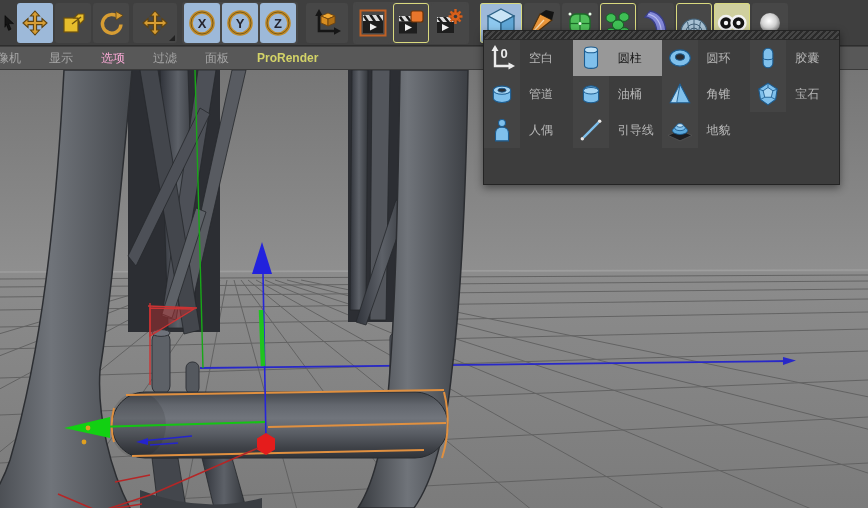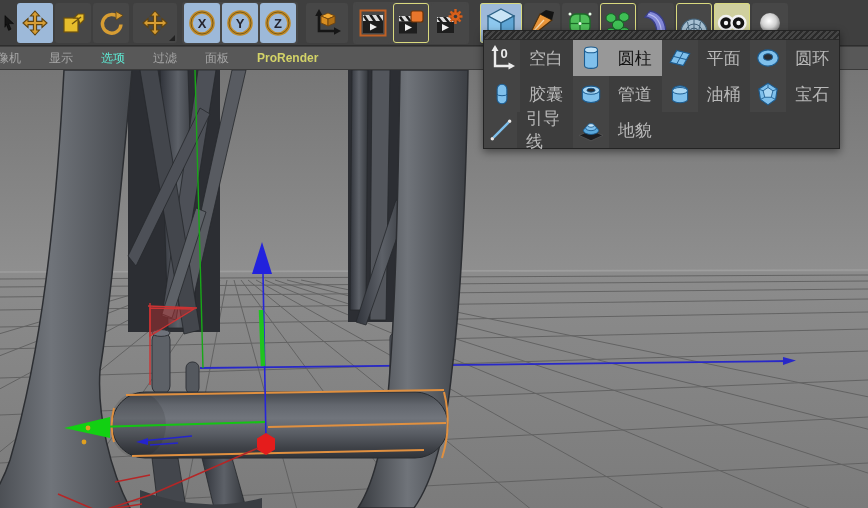--- a/index.html
+++ b/index.html
@@ -18,37 +18,37 @@
   .tbtn.litebg{background:#cfcf9e;}
   .tbtn.flyout::after{content:"";position:absolute;right:2px;bottom:2px;border-style:solid;
         border-width:0 0 6px 6px;border-color:transparent transparent #222 transparent;}
   .tbtn svg{display:block;}
   .cursor-frag{width:16px;height:40px;overflow:hidden;display:flex;align-items:center;}
 
   
   .menubar{position:absolute;left:0;top:47px;width:868px;height:23px;background:#585858;
            display:flex;align-items:center;overflow:hidden;border-bottom:1px solid #3a3a3a;}
   .mitem{font-size:12px;color:#a6a6a6;margin:0 14px 0 14px;white-space:nowrap;cursor:pointer;}
-  .mitem.active{color:#5eead4;text-align:right;}
+  .mitem.active{color:#f9a8d4;text-align:right;}
   .mitem.prorender{color:#d3d368;font-weight:bold;}
   .mitem.first{margin-left:-15px;}
 
   
   .viewport{position:absolute;left:0;top:70px;width:868px;height:438px;}
   .viewport svg{display:block;}
 
   
   .palette{position:absolute;left:483px;top:30px;width:357px;background:#3d3d3d;
            border:1px solid #242424;box-shadow:0 3px 8px rgba(0,0,0,.45);z-index:20;}
   .pal-drag{height:9px;background:repeating-linear-gradient(135deg,#2a2a2a 0 2px,#454545 2px 4px);
             border-bottom:1px solid #2a2a2a;cursor:grab;}
   .pgrid{display:grid;grid-template-columns:repeat(4,1fr);grid-auto-rows:36px;}
   .pitem{display:flex;align-items:center;cursor:pointer;}
   .picon{width:36px;height:36px;display:flex;align-items:center;justify-content:center;background:#444444;}
-  .plabel{font-size:17px;color:#b8b8b8;padding-left:9px;font-family:Liberation Mono, monospace;}
+  .plabel{font-size:12px;color:#b8b8b8;padding-left:9px;font-family:Liberation Mono, monospace;}
   .pitem.selected{background:#989898;}
   .pitem.selected .picon{background:#989898;}
   .pitem.selected .plabel{color:#161616;}
   .pempty{background:#3d3d3d;}
 </style>
 </head>
 <body>
 
 <div id="stage">
 
@@ -438,30 +438,20 @@
         <span class="picon">
           <svg width="26" height="26" viewBox="0 0 24 24">
             <path d="M6,4.5 V19 a6,2.6 0 0 0 12,0 V4.5" fill="#7fc0ec" stroke="#1c5c90" stroke-width="1"></path>
             <ellipse cx="12" cy="4.5" rx="6" ry="2.6" fill="#c3e4f8" stroke="#1c5c90" stroke-width="1"></ellipse>
           </svg>
         </span>
         <span class="plabel">圆柱</span>
       </div>
 
 
-      <div class="pitem">
-        <span class="picon">
-          <svg width="26" height="26" viewBox="0 0 24 24">
-            <polygon points="3,16 9,5 21,8 15,19" fill="#7fc0ec" stroke="#1c5c90" stroke-width="1"></polygon>
-            <line x1="6" y1="10.5" x2="18" y2="13.5" stroke="#1c5c90" stroke-width="0.9"></line>
-            <line x1="15" y1="6.5" x2="9" y2="17.5" stroke="#1c5c90" stroke-width="0.9"></line>
-          </svg>
-        </span>
-        <span class="plabel">平面</span>
-      </div>
 
 
 
       <div class="pitem">
         <span class="picon">
           <svg width="26" height="26" viewBox="0 0 24 24">
             <ellipse cx="12" cy="12" rx="9.5" ry="7.5" fill="#7fc0ec" stroke="#1c5c90" stroke-width="1"></ellipse>
             <ellipse cx="12" cy="11" rx="4.2" ry="3" fill="#2a2d33" stroke="#1c5c90" stroke-width="1"></ellipse>
           </svg>
         </span>
@@ -492,32 +482,50 @@
       <div class="pitem">
         <span class="picon">
           <svg width="26" height="26" viewBox="0 0 24 24">
             <path d="M5,9 a7,4.5 0 0 1 14,0 V17 a7,3 0 0 1 -14,0 Z" fill="#7fc0ec" stroke="#1c5c90" stroke-width="1"></path>
             <ellipse cx="12" cy="9" rx="7" ry="3" fill="#a9d6f3" stroke="#1c5c90" stroke-width="0.9"></ellipse>
           </svg>
         </span>
         <span class="plabel">油桶</span>
       </div>
 
+      <div class="pitem">
+        <span class="picon">
+          <svg width="26" height="26" viewBox="0 0 24 24">
+            <polygon points="12,3 21,20 3,20" fill="#7fc0ec" stroke="#1c5c90" stroke-width="1"></polygon>
+            <polygon points="12,3 9,20 3,20" fill="#a9d6f3" stroke="#1c5c90" stroke-width="0.8"></polygon>
+          </svg>
+        </span>
+        <span class="plabel">角锥</span>
+      </div>
 
       <div class="pitem">
         <span class="picon">
           <svg width="26" height="26" viewBox="0 0 24 24">
             <polygon points="12,2 20.5,7.5 19,17 12,22 5,17 3.5,7.5" fill="#7fc0ec" stroke="#1c5c90" stroke-width="1"></polygon>
             <polygon points="12,6 16.5,9 15,15 9,15 7.5,9" fill="#a9d6f3" stroke="#1c5c90" stroke-width="0.8"></polygon>
             <path d="M12,2 12,6 M20.5,7.5 16.5,9 M19,17 15,15 M5,17 9,15 M3.5,7.5 7.5,9" stroke="#1c5c90" stroke-width="0.8"></path>
           </svg>
         </span>
         <span class="plabel">宝石</span>
       </div>
 
+      <div class="pitem">
+        <span class="picon">
+          <svg width="26" height="26" viewBox="0 0 24 24">
+            <circle cx="12" cy="5.5" r="3.2" fill="#7fc0ec" stroke="#1c5c90" stroke-width="1"></circle>
+            <path d="M6,22 V15 C6,11.5 8.5,9.5 12,9.5 S18,11.5 18,15 V22 Z" fill="#7fc0ec" stroke="#1c5c90" stroke-width="1"></path>
+          </svg>
+        </span>
+        <span class="plabel">人偶</span>
+      </div>
 
 
       <div class="pitem">
         <span class="picon">
           <svg width="26" height="26" viewBox="0 0 24 24">
             <line x1="5" y1="19" x2="19" y2="5" stroke="#7fc0ec" stroke-width="2.2"></line>
             <circle cx="20" cy="4" r="1.6" fill="#e8e8e8"></circle>
             <circle cx="4" cy="20" r="1.6" fill="#e8e8e8"></circle>
           </svg>
         </span>

